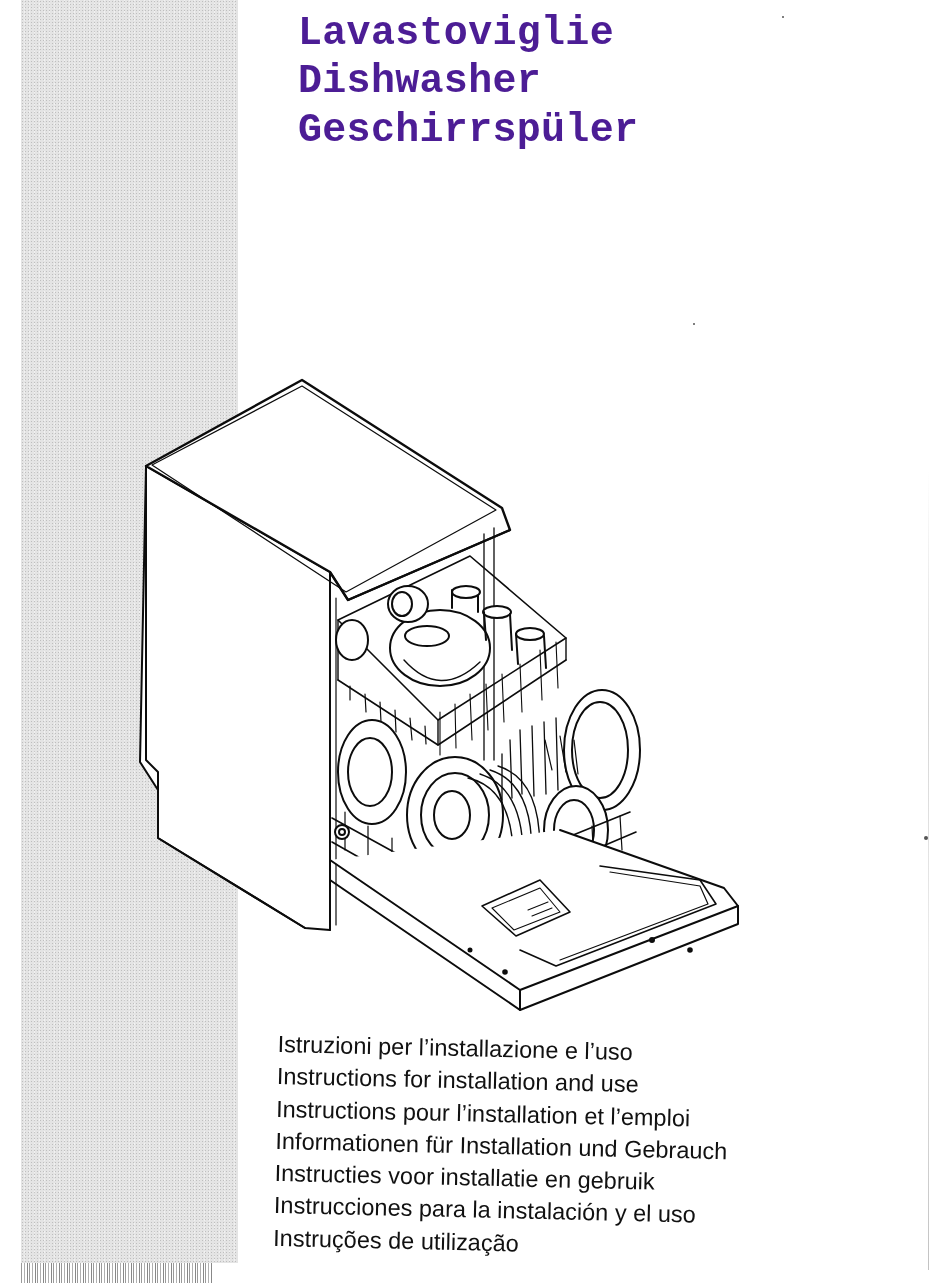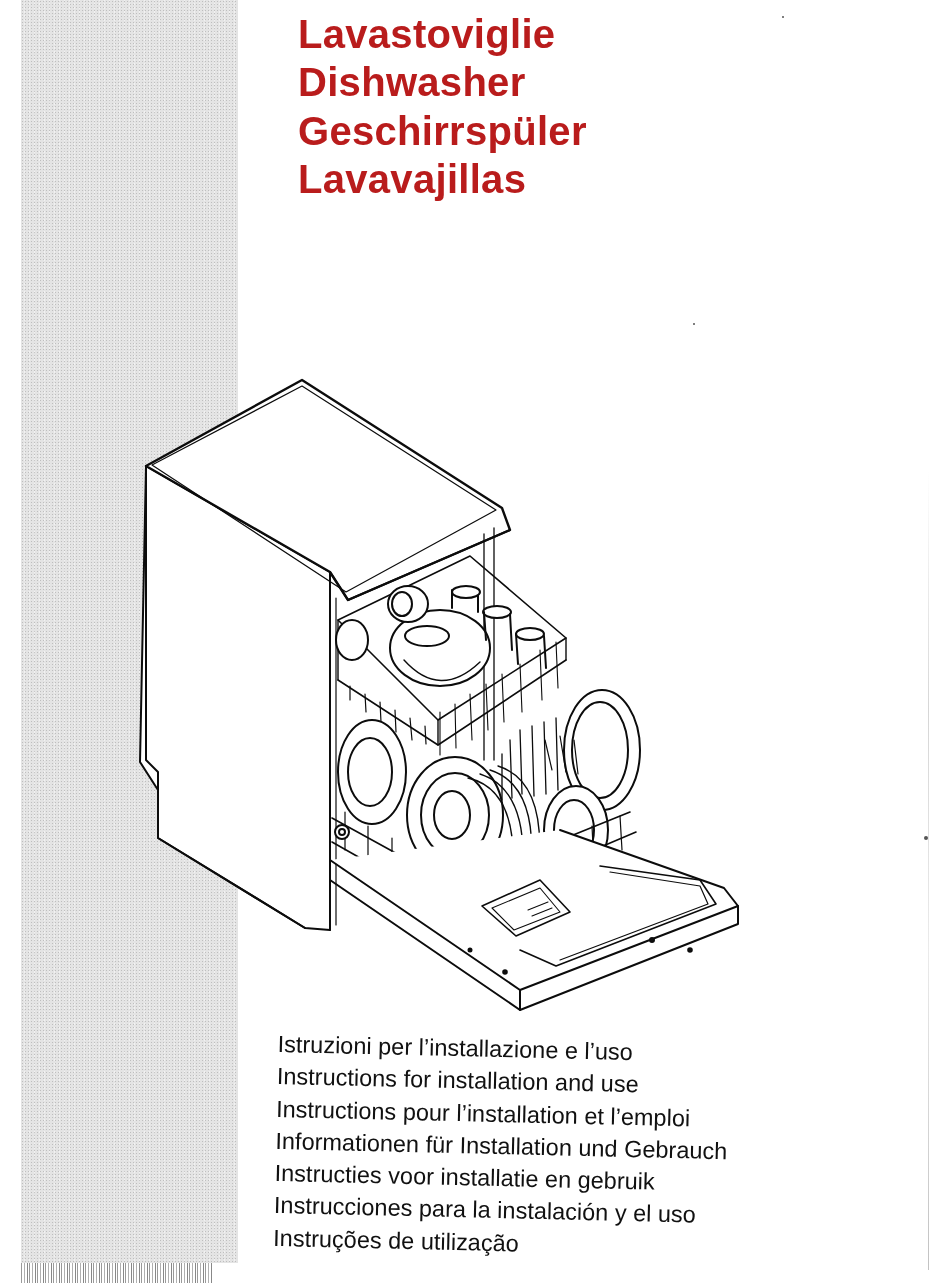--- a/index.html
+++ b/index.html
@@ -20,23 +20,23 @@
       position: absolute; left: 21px; top: 1263px; width: 191px; height: 20px;
       background: repeating-linear-gradient(90deg,
         #9a9a9a 0px, #9a9a9a 1px, #ffffff 1px, #ffffff 3px,
         #b0b0b0 3px, #b0b0b0 4px, #ffffff 4px, #ffffff 6px,
         #888 6px, #888 7px, #fff 7px, #fff 8px);
     }
     .titles {
       position: absolute; left: 298px; top: 10px; margin: 0; padding: 0; list-style: none;
     }
     .titles li {
-      font-family: Liberation Sans, sans-serif; font-weight: bold;
+      font-family: Liberation Mono, monospace; font-weight: bold;
       font-size: 40px; line-height: 48.3px; letter-spacing: 0.3px;
-      white-space: nowrap; color: #b91c1c;
+      white-space: nowrap; color: #4c1d95;
     }
     .illustration {
       position: absolute; left: 130px; top: 372px; width: 620px; height: 640px;
     }
     .subtitles {
       position: absolute; left: 278px; top: 1028px; margin: 0; padding: 0; list-style: none;
       transform: rotate(1.3deg); transform-origin: left top;
     }
     .subtitles li {
       font-family: "Liberation Sans", sans-serif; font-weight: normal;
@@ -53,21 +53,20 @@
 <body>
 
 <div class="gray-band"></div>
 <div class="barcode"></div>
 <div class="edge-line"></div>
 
 <ul class="titles">
   <li>Lavastoviglie</li>
   <li>Dishwasher</li>
   <li>Geschirrspüler</li>
-  <li>Lavavajillas</li>
 </ul>
 
 <svg class="illustration" viewBox="130 372 620 640" xmlns="http://www.w3.org/2000/svg" fill="none" stroke="#0c0c0c" stroke-width="2" stroke-linejoin="round" stroke-linecap="round">
 
   <path d="M146,466 L330,572 L330,930 L305,928 L158,838 L158,790 L140,762 Z" fill="#ffffff"></path>
   <path d="M146,466 L146,760 L158,772 L158,838 L305,928"></path>
 
   <path d="M146,466 L302,380 L502,508 L510,530 L348,600 L330,572 Z" fill="#ffffff" stroke-width="2.4"></path>
   <path d="M152,465 L302,386 L496,510 L346,592 Z" stroke-width="1.2"></path>
   <path d="M330,572 L348,600 L510,530" stroke-width="2"></path>

